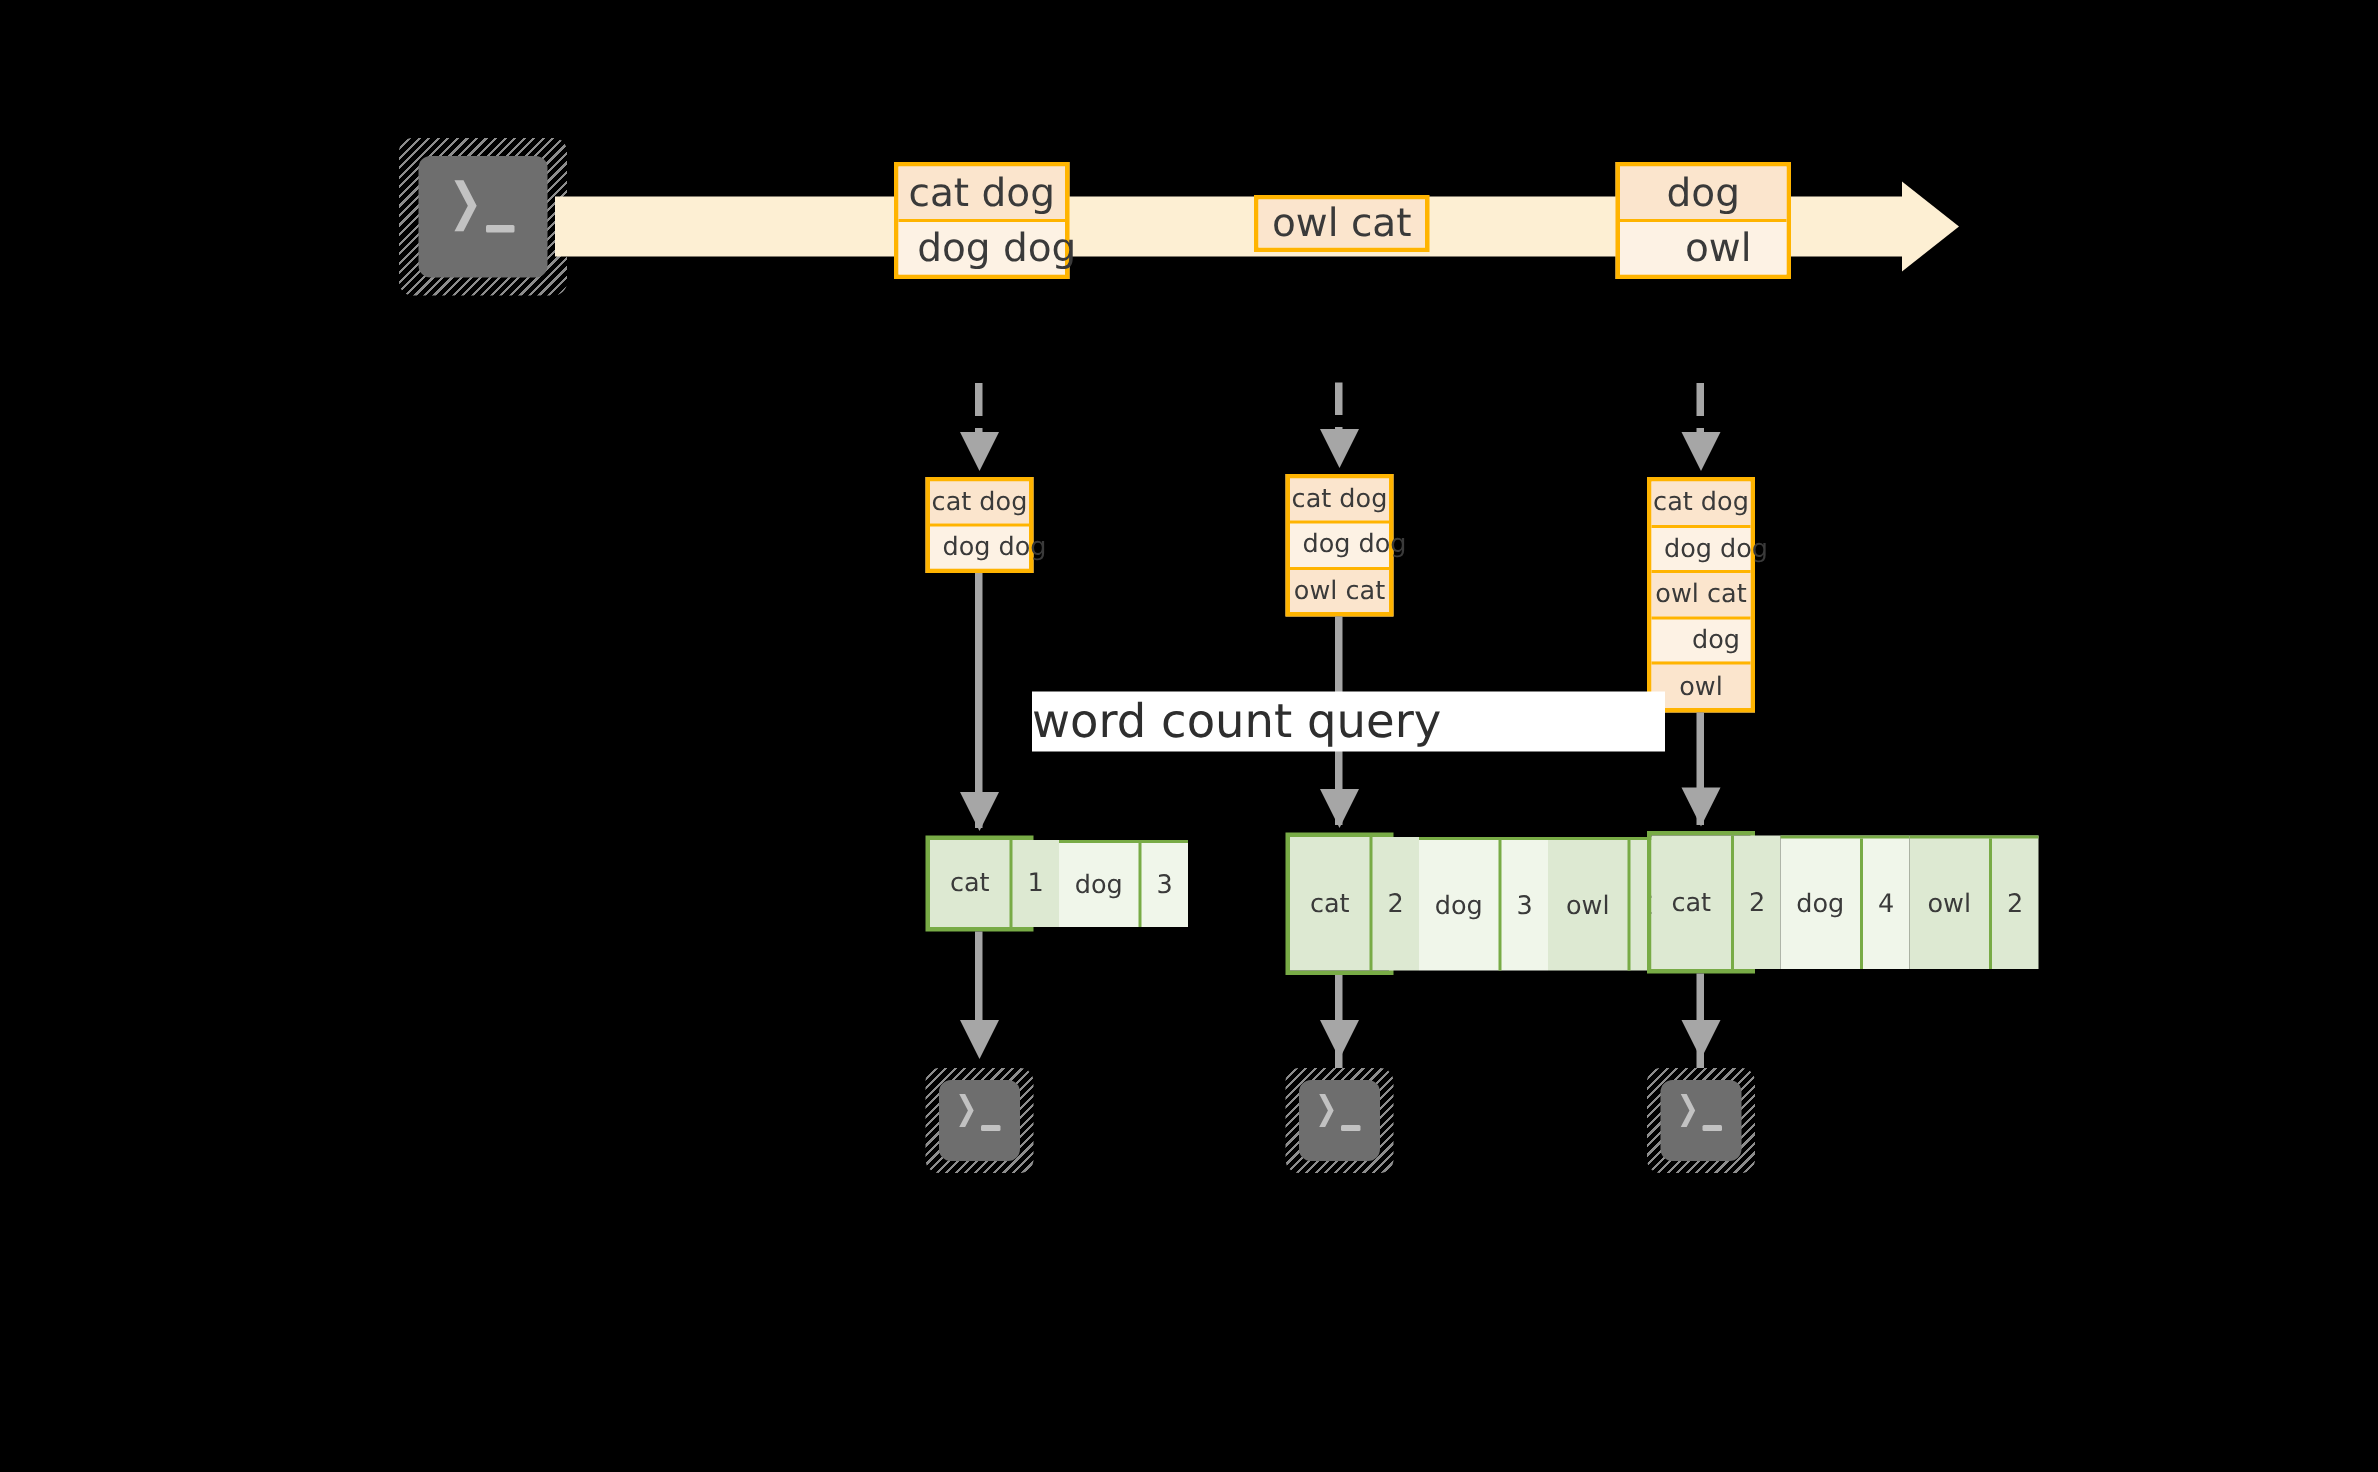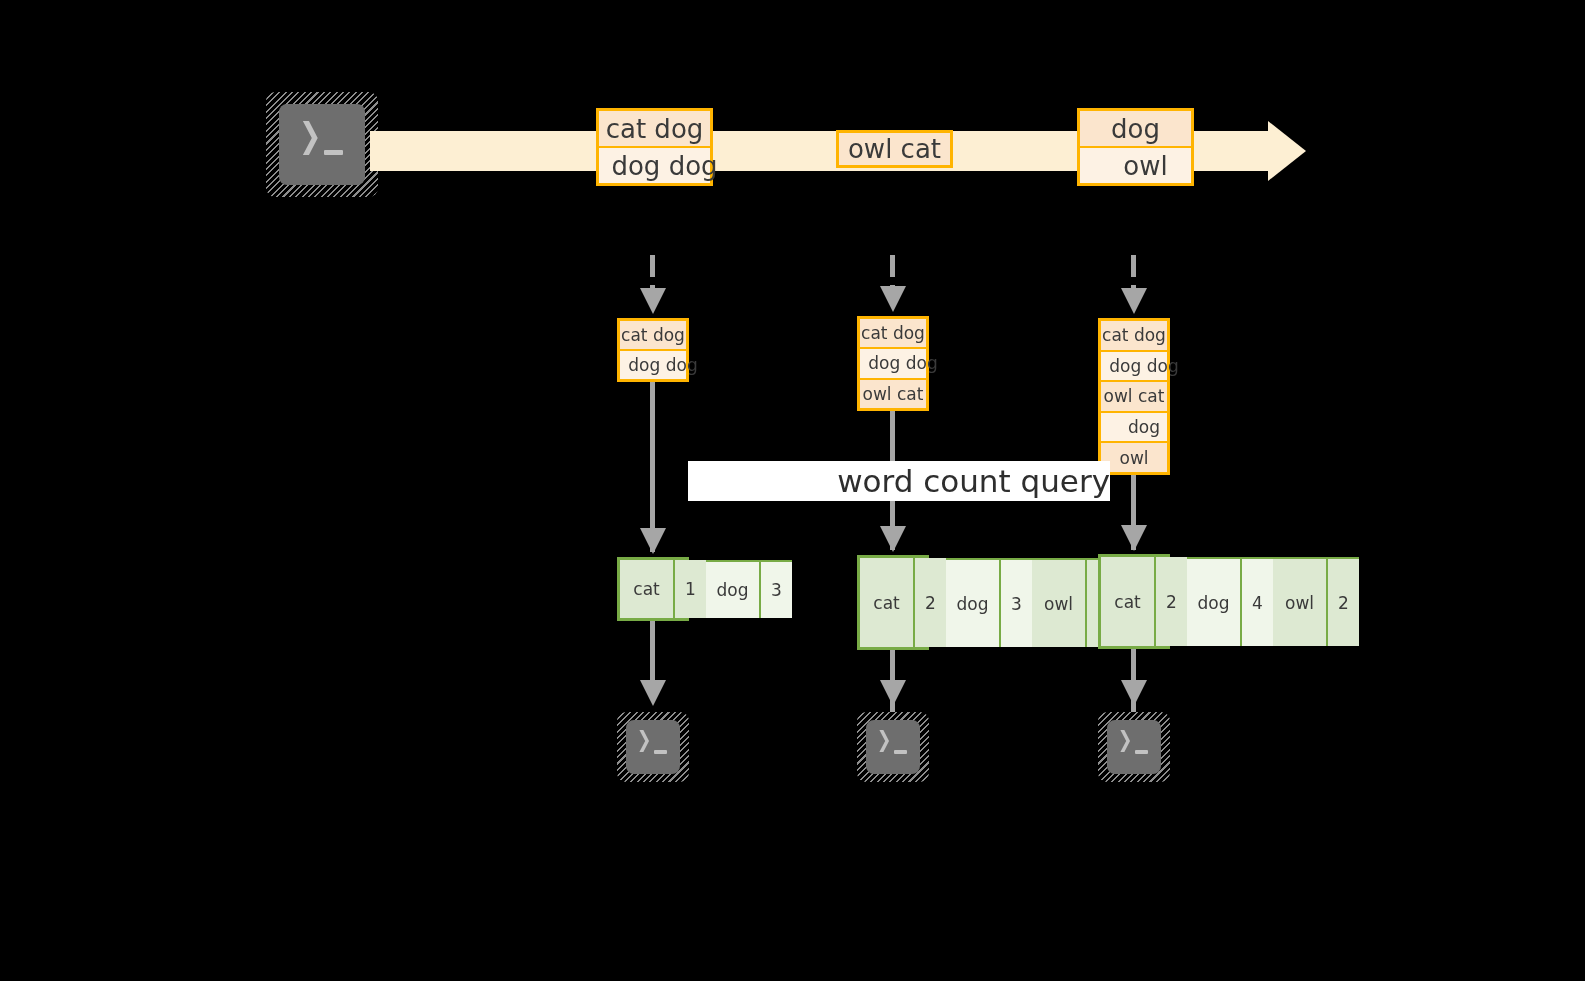--- a/index.html
+++ b/index.html
@@ -140,21 +140,21 @@
     border-right: 13px solid transparent;
     border-top: 26px solid #a6a6a6;
   }
 
   
   .label {
     position: absolute;
     background: #ffffff;
     display: flex;
     align-items: center;
-    justify-content: flex-end;
+    justify-content: flex-start;
     font-size: 31px;
     color: #2e2e2e;
     white-space: nowrap;
   }
 </style>
 </head>
 <body>
 
 <div id="stage">
 

